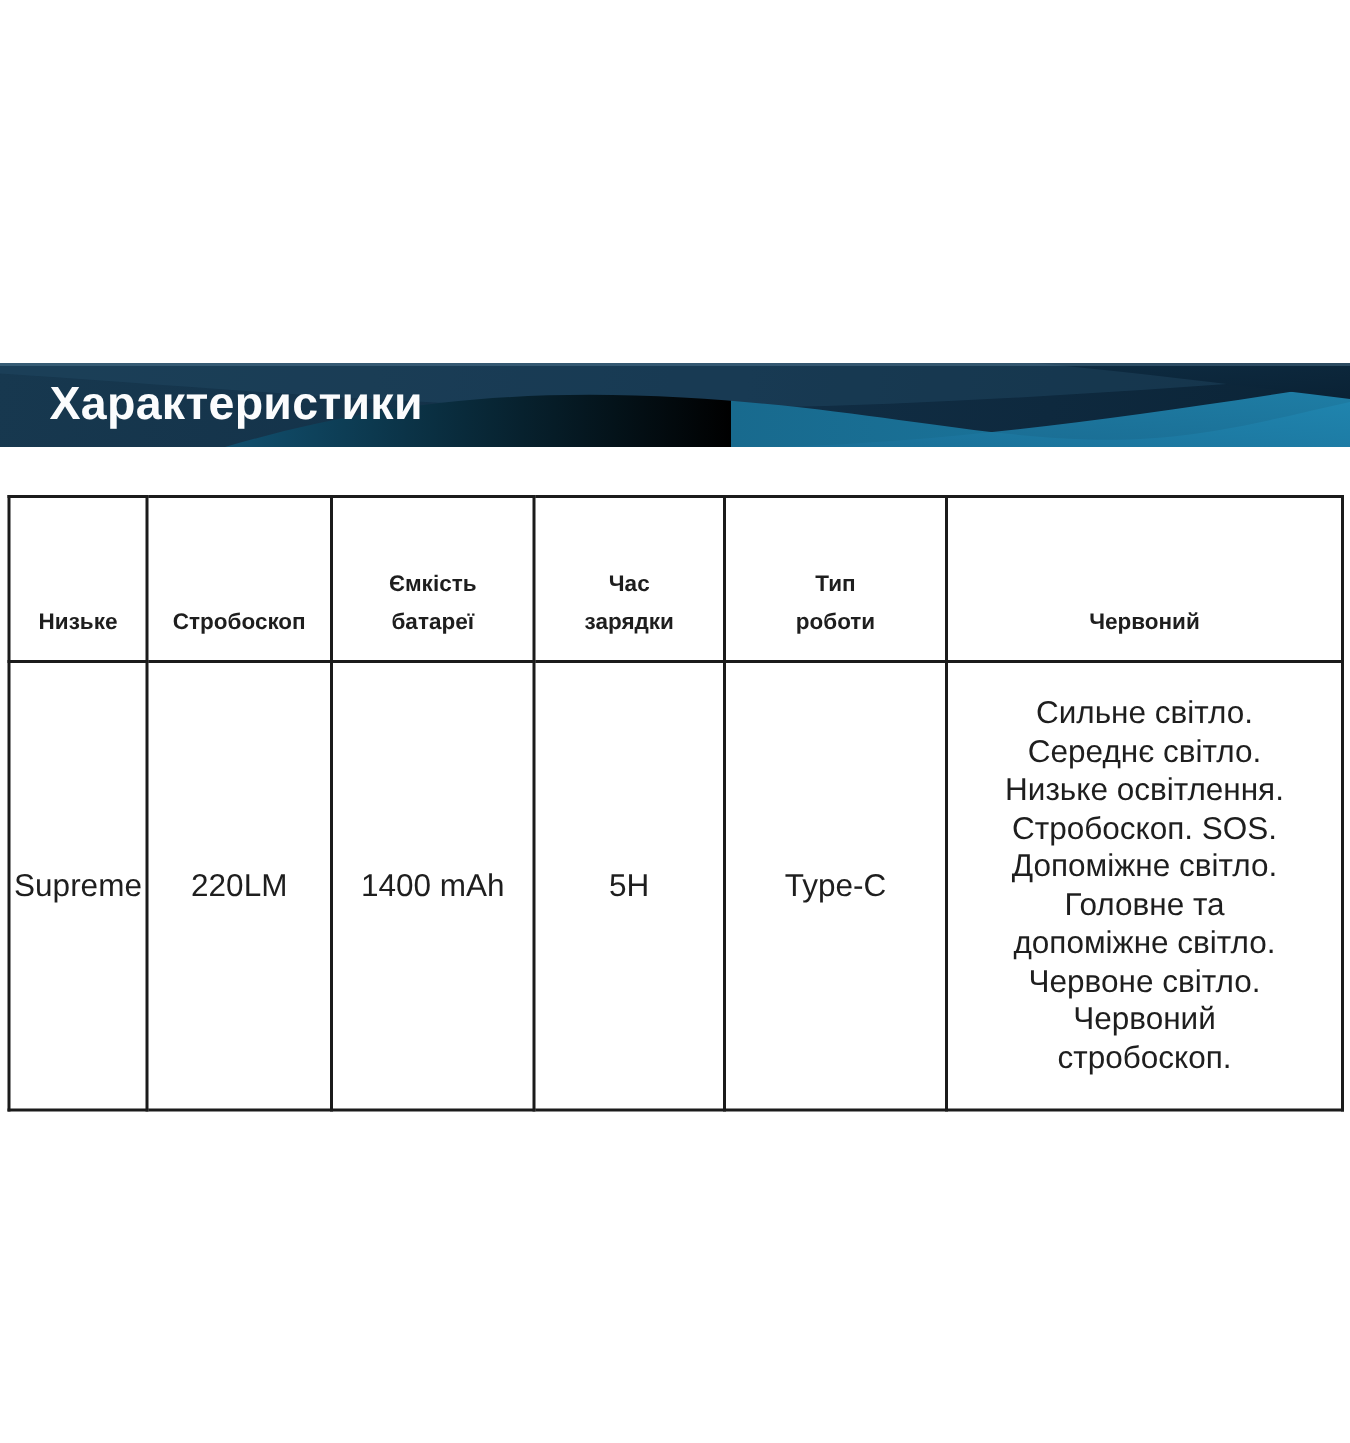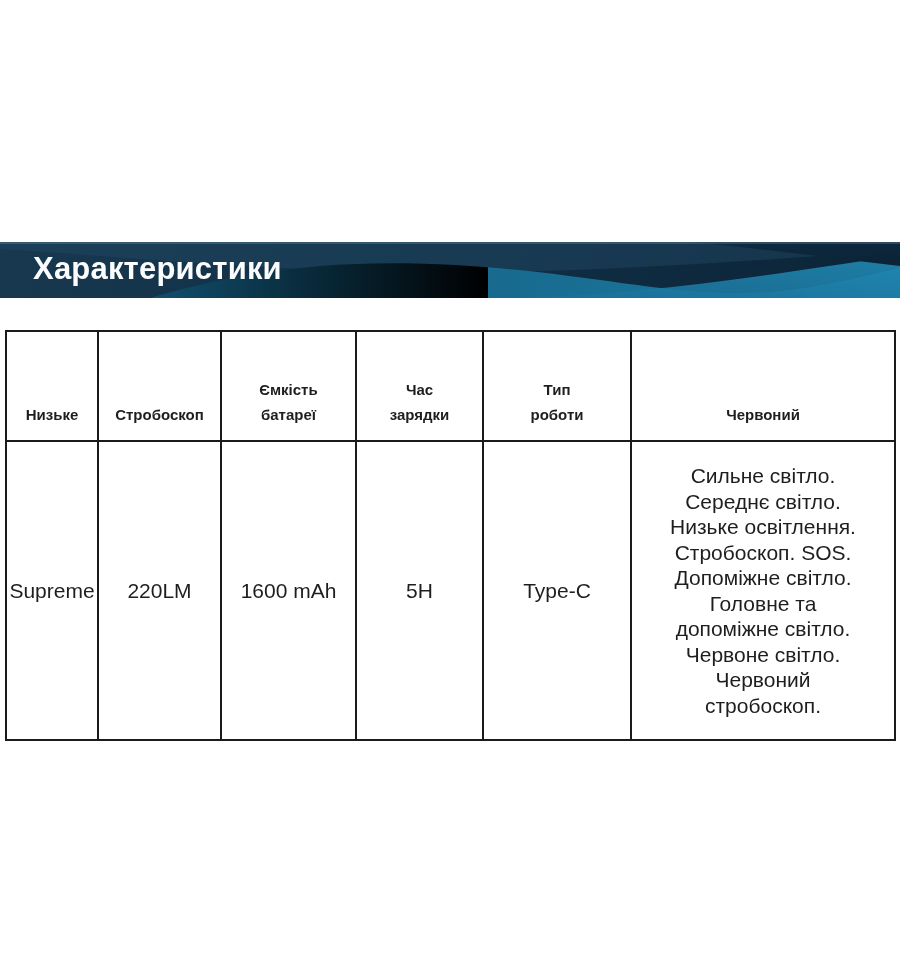--- a/index.html
+++ b/index.html
@@ -142,21 +142,21 @@
 зарядки</th>
         <th>Тип
 роботи</th>
         <th>Червоний</th>
       </tr>
     </thead>
     <tbody>
       <tr>
         <td>Supreme</td>
         <td>220LM</td>
-        <td>1600 mAh</td>
+        <td>1400 mAh</td>
         <td>5H</td>
         <td>Type-C</td>
         <td>Сильне світло.
 Середнє світло.
 Низьке освітлення.
 Стробоскоп. SOS.
 Допоміжне світло.
 Головне та
 допоміжне світло.
 Червоне світло.

